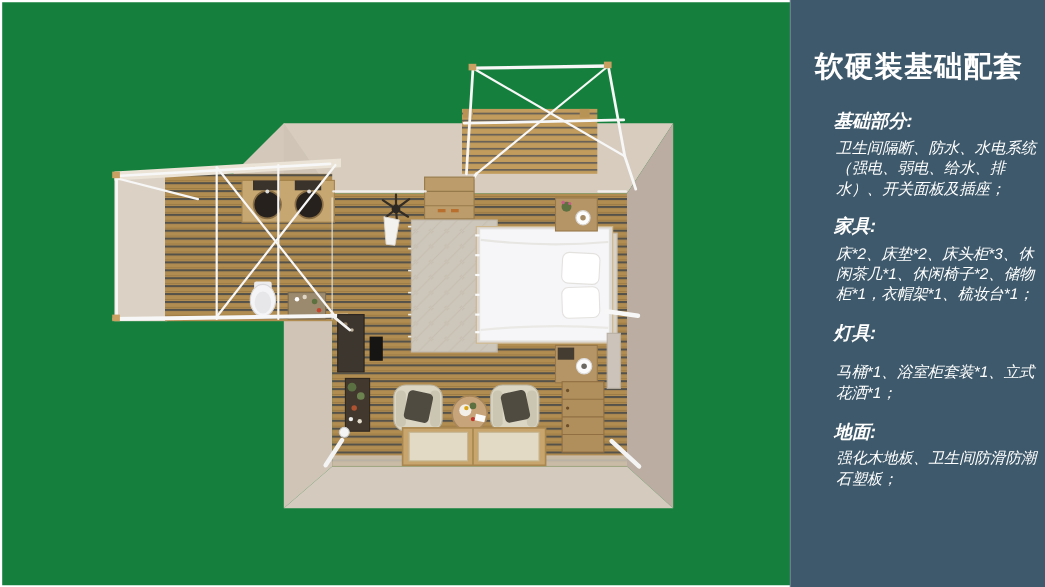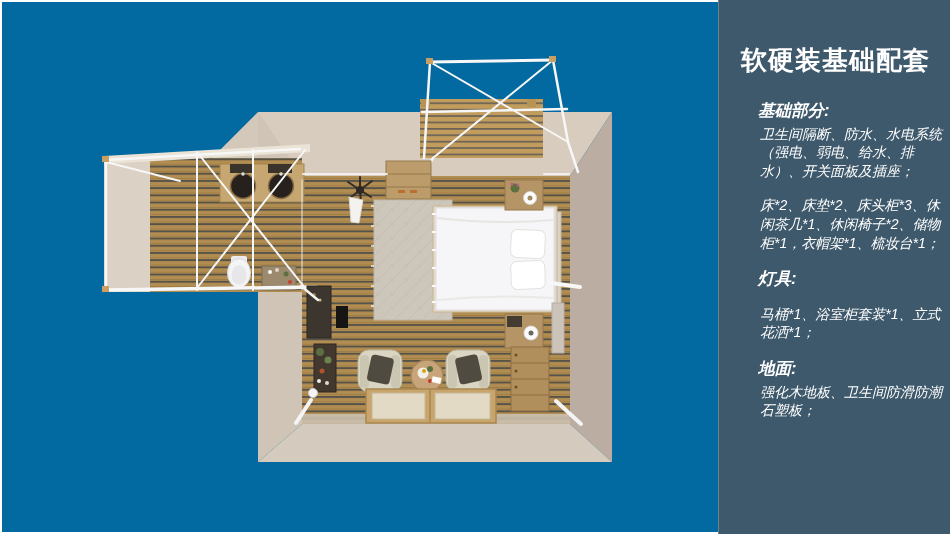--- a/index.html
+++ b/index.html
@@ -3,21 +3,21 @@
 <meta charset="utf-8">
 <style>
   html,body{margin:0;padding:0;}
   body{
     width:950px;height:534px;
     font-family:"Liberation Sans","DejaVu Sans",sans-serif;
     background:#e9eaea;
   }
   .stage{
     position:relative;width:950px;height:534px;
-    background:#0369a1;display:flex;overflow:hidden;
+    background:#15803d;display:flex;overflow:hidden;
     box-shadow:inset 0 0 0 2px #ffffff;
   }
   .floorplan-area{position:relative;width:718px;height:534px;flex:0 0 auto;}
   .floorplan-area svg{position:absolute;left:0;top:0;width:718px;height:534px;}
   .panel{
     flex:1;height:534px;box-sizing:border-box;
     background:#3e596b;color:#ffffff;
     border-left:1px solid rgba(255,255,255,.25);
     padding:46px 12px 0 22px;
   }
@@ -263,20 +263,21 @@
   </div>
 
   <aside class="panel">
     <h1>软硬装基础配套</h1>
     <div class="sections">
       <div class="section">
         <h2>基础部分:</h2>
         <p>卫生间隔断、防水、水电系统（强电、弱电、给水、排水）、开关面板及插座；</p>
       </div>
       <div class="section">
+        <h2>家具:</h2>
         <p>床*2、床垫*2、床头柜*3、休闲茶几*1、休闲椅子*2、储物柜*1，衣帽架*1、梳妆台*1；</p>
       </div>
       <div class="section">
         <h2>灯具:</h2>
       </div>
       <div class="section">
         <p>马桶*1、浴室柜套装*1、立式花洒*1；</p>
       </div>
       <div class="section">
         <h2>地面:</h2>

